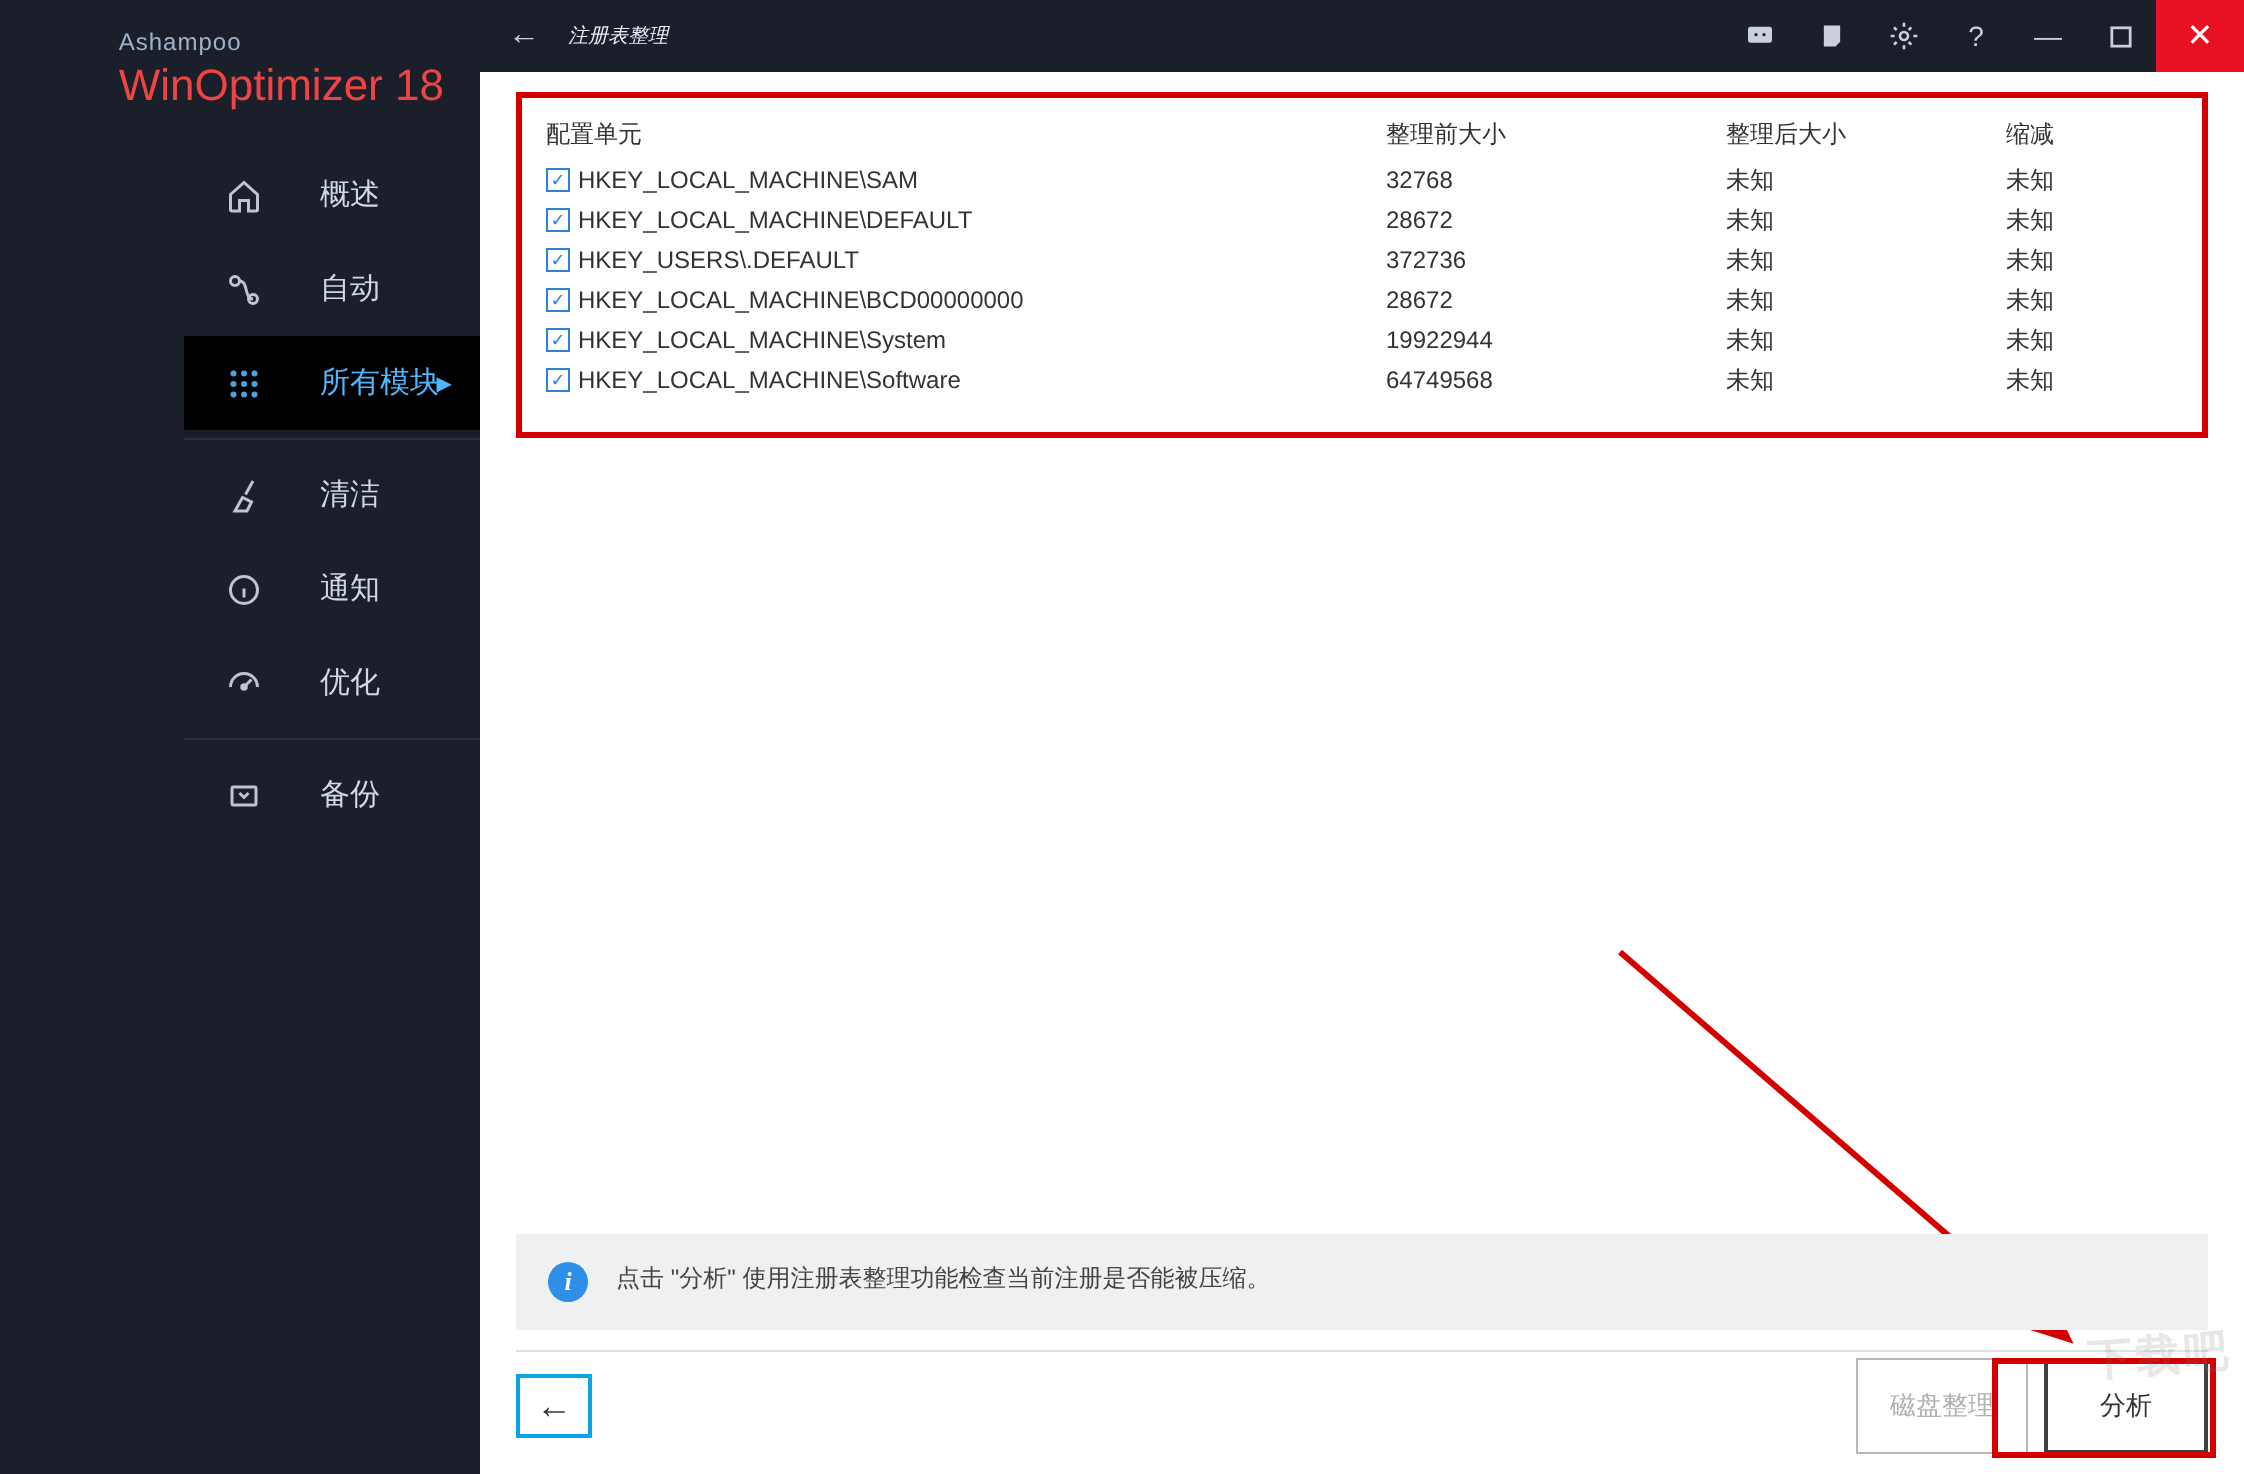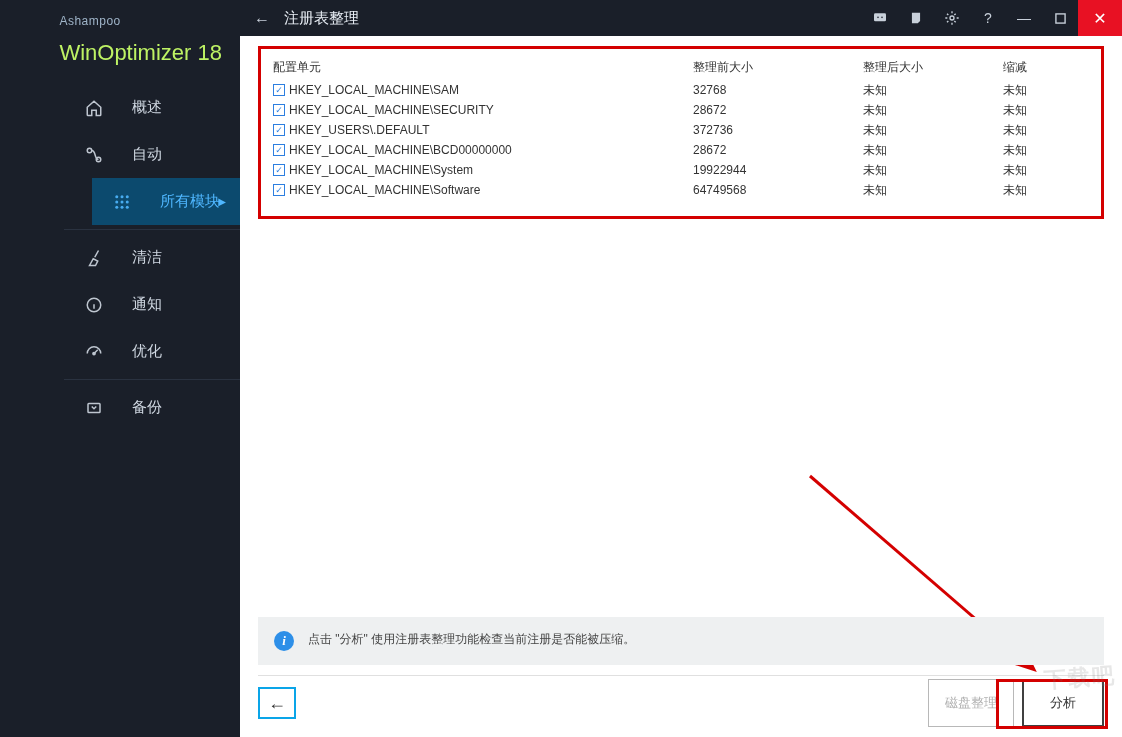--- a/index.html
+++ b/index.html
@@ -4,37 +4,37 @@
 <style>
 * { box-sizing: border-box; margin: 0; padding: 0; }
 body { font-family: "Microsoft YaHei", Arial, sans-serif; font-size: 13px; width: 1122px; height: 737px; overflow: hidden; background: #fff; position: relative; }
 
 .app { display: flex; width: 100%; height: 100%; }
 
 
 .sidebar { width: 240px; background: #1a1f29; color: #c8d0da; display: flex; flex-direction: column; align-items: flex-end; }
 .logo-block { padding: 14px 18px 18px 18px; }
 .logo-brand { font-size: 12px; color: #9fb4c8; letter-spacing: 0.5px; }
-.logo-prod { font-size: 22px; color: #bef264; font-weight: 300; margin-top: 12px; }
+.logo-prod { font-size: 22px; color: #ef4444; font-weight: 300; margin-top: 2px; }
 .logo-prod .ver { font-weight: 300; }
 
 .nav { display: flex; flex-direction: column; }
 .nav-item { display: flex; align-items: center; gap: 28px; padding: 14px 20px; font-size: 15px; color: #d0d8e2; cursor: pointer; position: relative; }
-.nav-item.active { background: #0c4a6e; color: #4fb7ff; margin-left: 28px; }
+.nav-item.active { background: #000000; color: #4fb7ff; }
 .nav-item.active .chev { position: absolute; right: 14px; color: #4fb7ff; font-size: 10px; }
 .nav-divider { height: 1px; background: #2a3240; margin: 4px 0; }
 .nav-icon { width: 20px; display: inline-flex; justify-content: center; opacity: 0.9; }
 
 
 .main { flex: 1; display: flex; flex-direction: column; background: #fff; position: relative; }
 
 
 .titlebar { height: 36px; background: #1a1f29; display: flex; align-items: center; color: #e8eef5; }
 .titlebar .back-btn { width: 24px; height: 24px; margin-left: 10px; display: flex; align-items: center; justify-content: center; color: #c8d0da; cursor: pointer; font-size: 16px; }
-.titlebar .title { margin-left: 10px; font-size: 15px; }
+.titlebar .title { margin-left: 10px; font-size: 10px; font-style: italic; }
 .titlebar .spacer { flex: 1; }
 .titlebar .tb-icon { width: 36px; height: 36px; display: flex; align-items: center; justify-content: center; color: #c8d0da; cursor: pointer; font-size: 14px; }
 .titlebar .tb-close { background: #e81123; color: #fff; width: 44px; font-size: 16px; }
 
 
 .content { flex: 1; padding: 10px 18px 0 18px; position: relative; border-radius: 15px; }
 
 
 .highlight-box { border: 3px solid #d40000; padding: 6px 8px 16px 8px; }
 
@@ -200,21 +200,21 @@
           <div class="tbl-cell">
               <span class="chk">✓</span>
               <span>HKEY_LOCAL_MACHINE\SAM</span>
             </div>
           <div class="tbl-cell">32768</div>
           <div class="tbl-cell">未知</div>
           <div class="tbl-cell">未知</div>
 
           <div class="tbl-cell">
               <span class="chk">✓</span>
-              <span>HKEY_LOCAL_MACHINE\SECURITY</span>
+              <span>HKEY_LOCAL_MACHINE\DEFAULT</span>
             </div>
           <div class="tbl-cell">28672</div>
           <div class="tbl-cell">未知</div>
           <div class="tbl-cell">未知</div>
 
           <div class="tbl-cell">
               <span class="chk">✓</span>
               <span>HKEY_USERS\.DEFAULT</span>
             </div>
           <div class="tbl-cell">372736</div>

